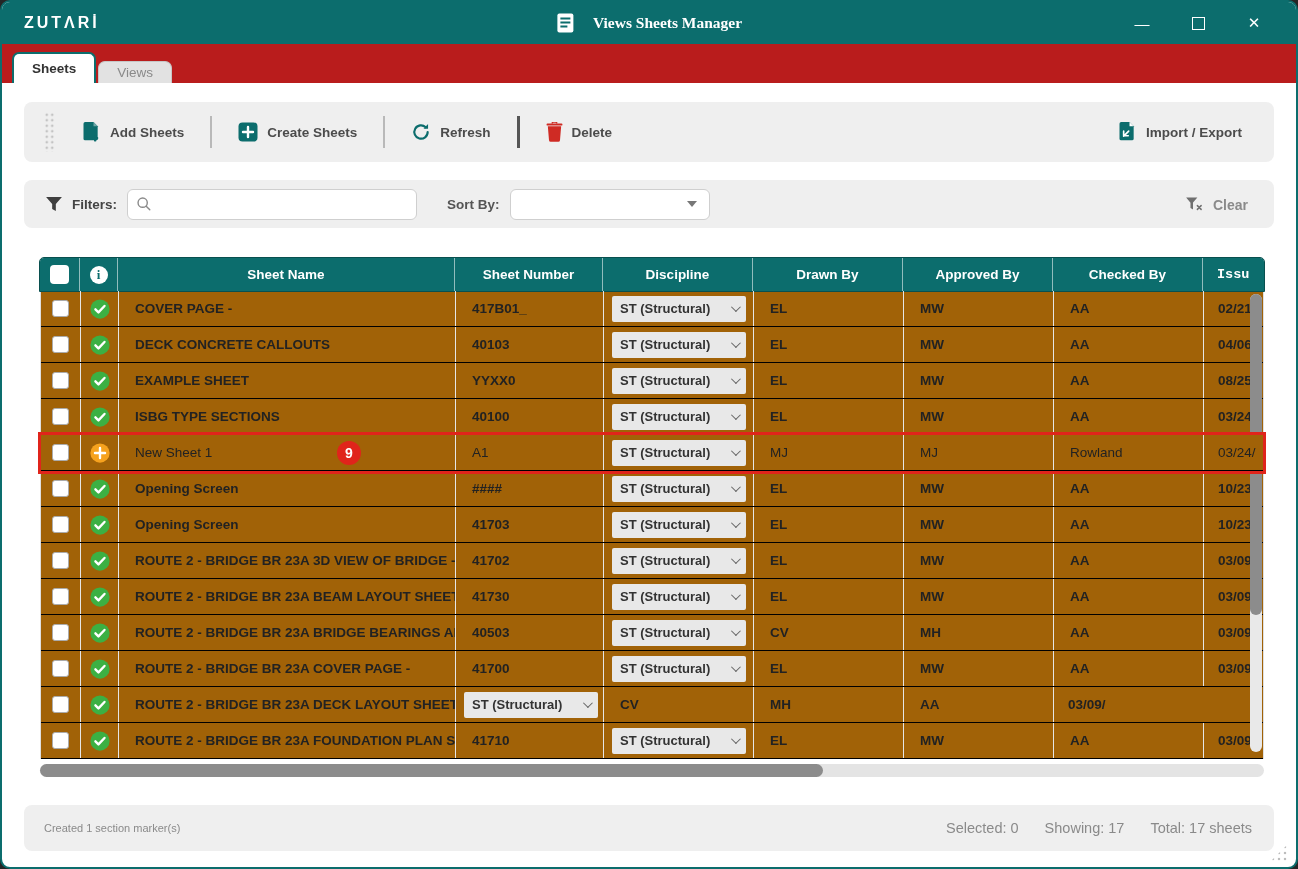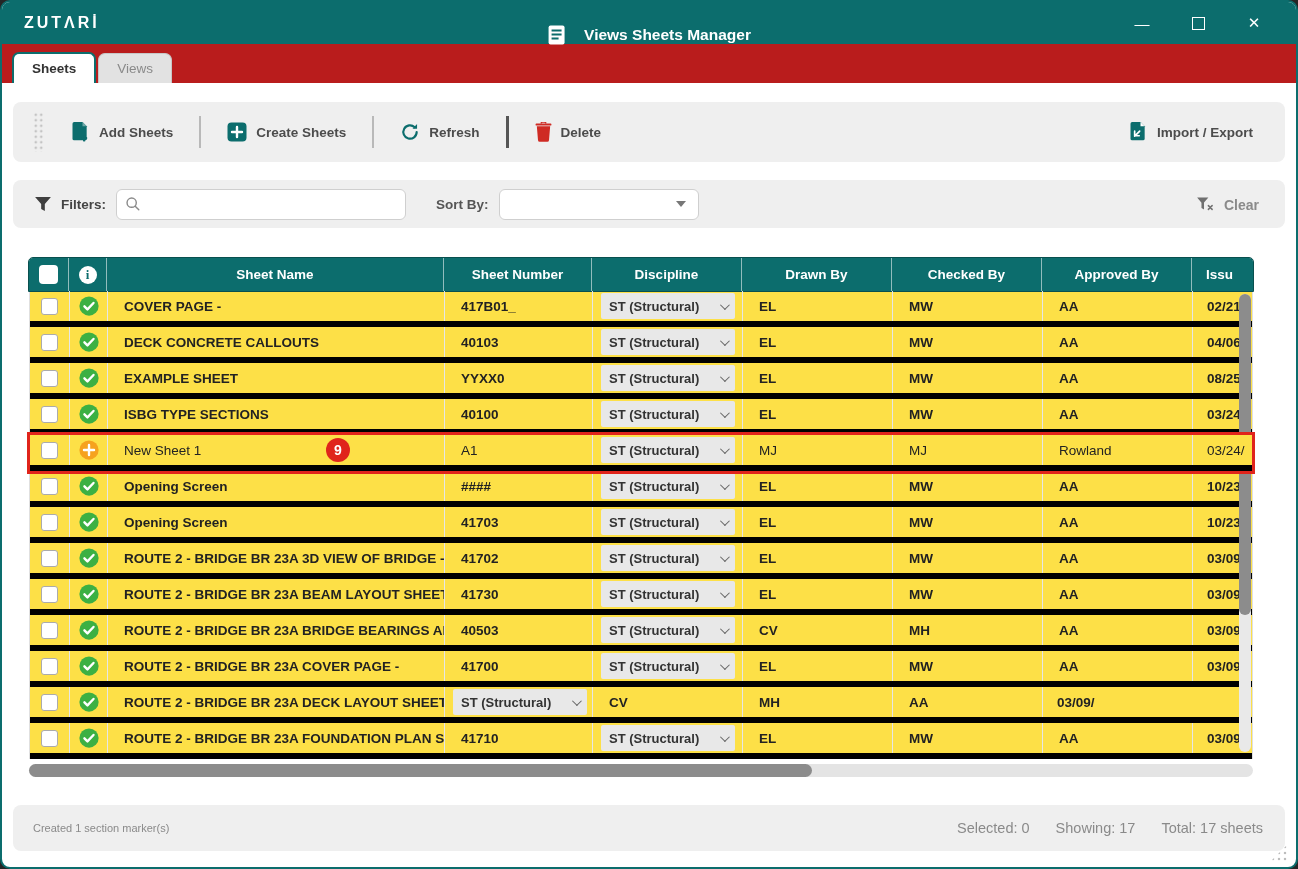--- a/index.html
+++ b/index.html
@@ -5,36 +5,36 @@
   * { margin:0; padding:0; box-sizing:border-box; }
   html,body { width:1298px; height:869px; }
   body { background:#262626; font-family:"Liberation Sans", sans-serif; overflow:hidden; }
 
   .window { position:absolute; inset:0; background:#ffffff; border:2px solid #0c6d6d;
             border-radius:10px; overflow:hidden; }
 
   
   .titlebar { position:relative; height:42px; background:#0c6d6d; display:flex; align-items:center; }
   .logo { color:#fff; font-size:16px; font-weight:700; letter-spacing:3px; margin-left:22px; }
-  .title-center { position:absolute; left:50%; top:12px; height:42px; transform:translateX(-50%);
-                  display:flex; align-items:center; gap:18px; }
+  .title-center { position:absolute; left:50%; top:0; height:42px; transform:translateX(-50%);
+                  display:flex; align-items:center; gap:18px;font-family:Liberation Serif, serif; }
   .title-text { color:#fff; font-size:15.5px; font-weight:700; }
   .win-controls { position:absolute; right:14px; top:0; height:42px; display:flex; align-items:center; gap:0; }
   .win-btn { width:56px; height:42px; display:flex; align-items:center; justify-content:center;
              color:#fff; font-size:15px; cursor:default; }
   .max-box { width:13px; height:13px; border:1.4px solid #fff; }
 
   
   .tabstrip { height:39px; background:#b91c1c; display:flex; align-items:flex-end; padding-left:10px; }
-  .tab { height:30px; display:flex; align-items:center; padding:0 18px; font-size:13.5px;
+  .tab { height:22px; display:flex; align-items:center; padding:0 18px; font-size:13.5px;
          border-radius:7px 7px 0 0; margin-right:2px; }
   .tab.active { background:#ffffff; border:2px solid #0c6d6d; border-bottom:none; color:#333; font-weight:700; height:31px; }
   .tab.inactive { background:#e2e2e2; border:1px solid #c7c7c7; border-bottom:none; color:#8a8a8a; }
 
-  .content { padding:0 11px; }
+  .content { padding:0 22px; }
 
   
   .panel { background:#efefef; border-radius:8px; }
   .toolbar { margin-top:19px; height:60px; display:flex; align-items:center; padding:0 20px; position:relative; }
   .grip { width:11px; height:40px; margin-right:26px;
           background:radial-gradient(circle, #c3c3c3 1.3px, transparent 1.5px);
           background-size:5.5px 5.5px; }
   .tbtn { display:flex; align-items:center; gap:9px; font-size:13.5px; font-weight:700; color:#4c4c4c; cursor:default; }
   .tsep { width:2px; height:32px; background:#b9b9b9; margin:0 26px; }
   .tsep.dark { width:3px; background:#555; }
@@ -53,29 +53,29 @@
               border-top:6px solid #777; }
   .clear-btn { position:absolute; right:26px; display:flex; align-items:flex-end; gap:10px;
                color:#8a8a8a; font-size:14px;font-weight:bold; }
 
   
   .table-wrap { margin:30px auto 0 16px; width:1224px; position:relative; }
   .thead { display:grid; grid-template-columns:40px 38px 337px 148px 150px 150px 150px 150px 1fr;
            background:#0c6d6d; height:33px; border-radius:4px 4px 0 0; outline:1px solid #09504f; }
   .th { color:#fff; font-size:13.5px; font-weight:700; display:flex; align-items:center; justify-content:center;
         border-right:1px solid rgba(255,255,255,.55); overflow:hidden; white-space:nowrap; }
-  .th:last-child { border-right:none; justify-content:flex-start; padding-left:14px; }
+  .th:last-child { border-right:none; justify-content:flex-start; padding-left:14px;font-family:Liberation Mono, monospace; }
   .hdr-checkbox { width:19px; height:19px; background:#fff; border-radius:4px; }
   .info-circle { width:18px; height:18px; border-radius:50%; background:#fff; color:#0c6d6d;
                  font-weight:700; font-size:13px; display:flex; align-items:center; justify-content:center;
                  font-family:"Liberation Serif", serif; }
 
   .tbody { border-left:1px solid #e0e0e0; border-right:1px solid #e0e0e0; }
   .trow { display:grid; grid-template-columns:40px 38px 337px 148px 150px 150px 150px 150px 1fr;
-          height:36px; background:#fde047; border-bottom:6px solid #000000; }
+          height:36px; background:#a16207; border-bottom:1px solid #000000; }
   .td { display:flex; align-items:center; font-size:13.5px; font-weight:700; color:#222;
         border-right:1px solid #e6e6e6; overflow:hidden; white-space:nowrap; padding-left:16px; position:relative; }
   .td:last-child { border-right:none; padding-left:14px; }
   .td.center { justify-content:center; padding-left:0; }
   .row-checkbox { width:17px; height:17px; background:#fff; border:1.5px solid #ababab; border-radius:3px; }
   .trow.hl { box-shadow:0 0 0 3px #e0241b; position:relative; z-index:5; }
   .trow.hl .td { font-weight:400; }
   .badge { position:absolute; left:218px; top:50%; transform:translateY(-50%);
            min-width:24px; height:24px; border-radius:50%; background:#e0241b; color:#fff;
            font-size:14px; font-weight:700; display:flex; align-items:center; justify-content:center; }
@@ -238,22 +238,22 @@
         <div class="th">
             <span class="hdr-checkbox"></span>
           </div>
         <div class="th">
             <span class="info-circle">i</span>
           </div>
         <div class="th">Sheet Name</div>
         <div class="th">Sheet Number</div>
         <div class="th">Discipline</div>
         <div class="th">Drawn By</div>
+        <div class="th">Approved By</div>
         <div class="th">Checked By</div>
-        <div class="th">Approved By</div>
         <div class="th">Issu</div>
       </div>
       <div class="tbody">
   <div class="trow">
     <div class="td center">
               <span class="row-checkbox"></span>
             </div>
     <div class="td center">
       <span>
         <svg width="22" height="22" viewBox="0 0 24 24">

